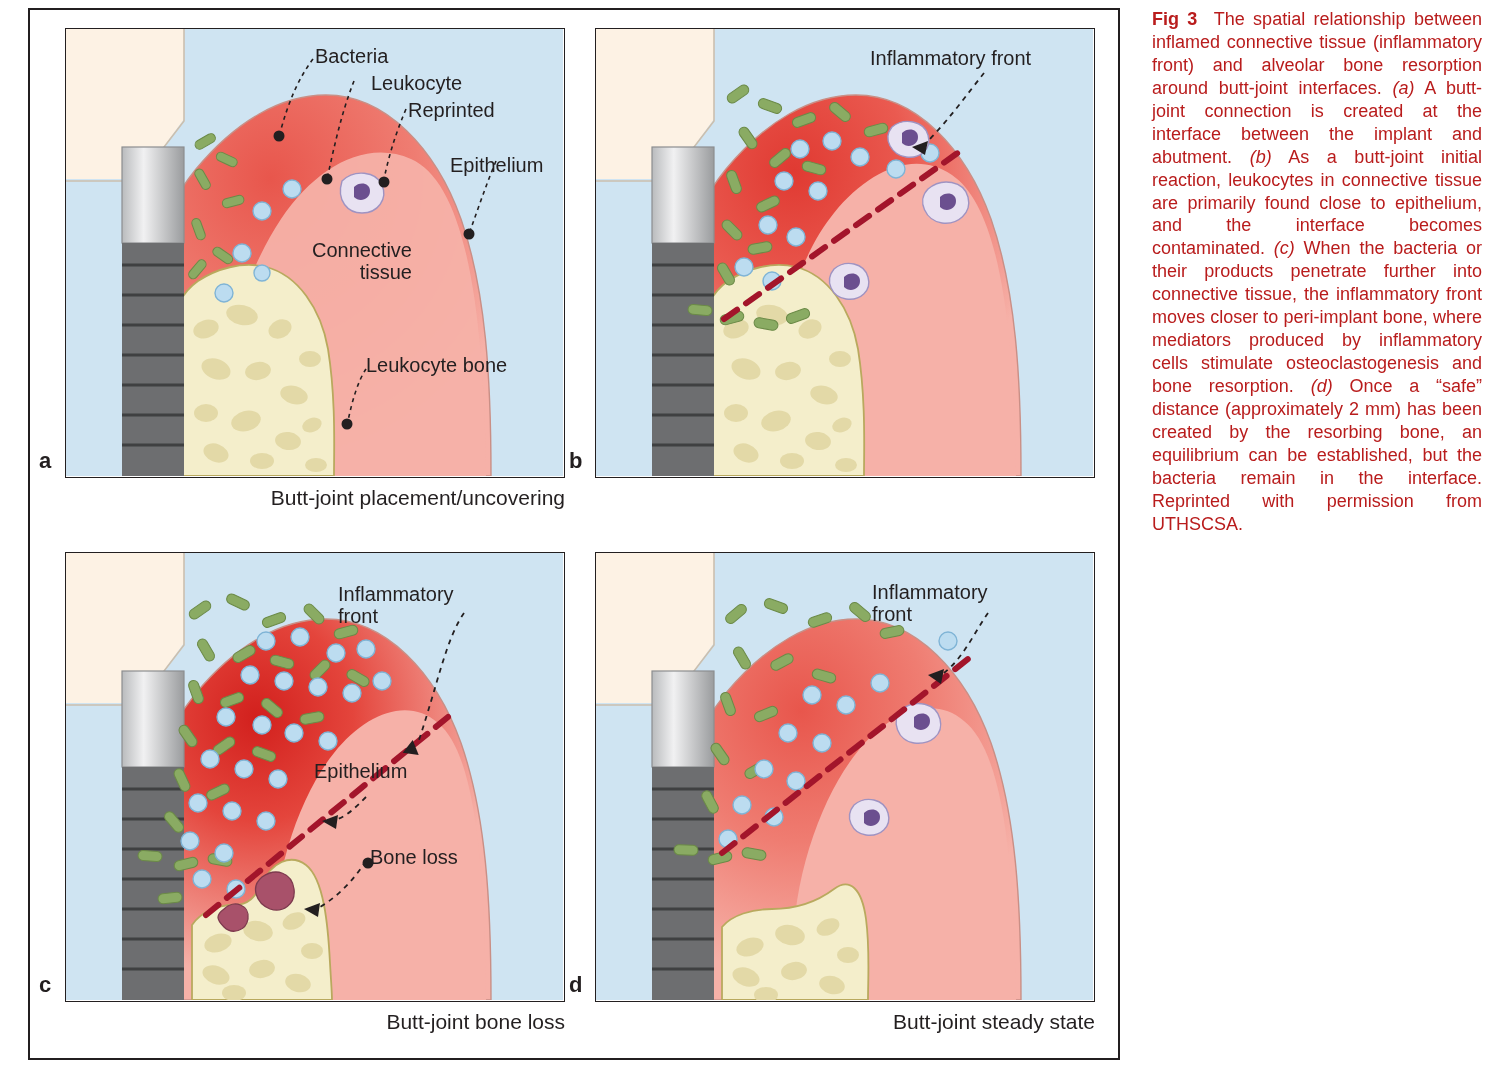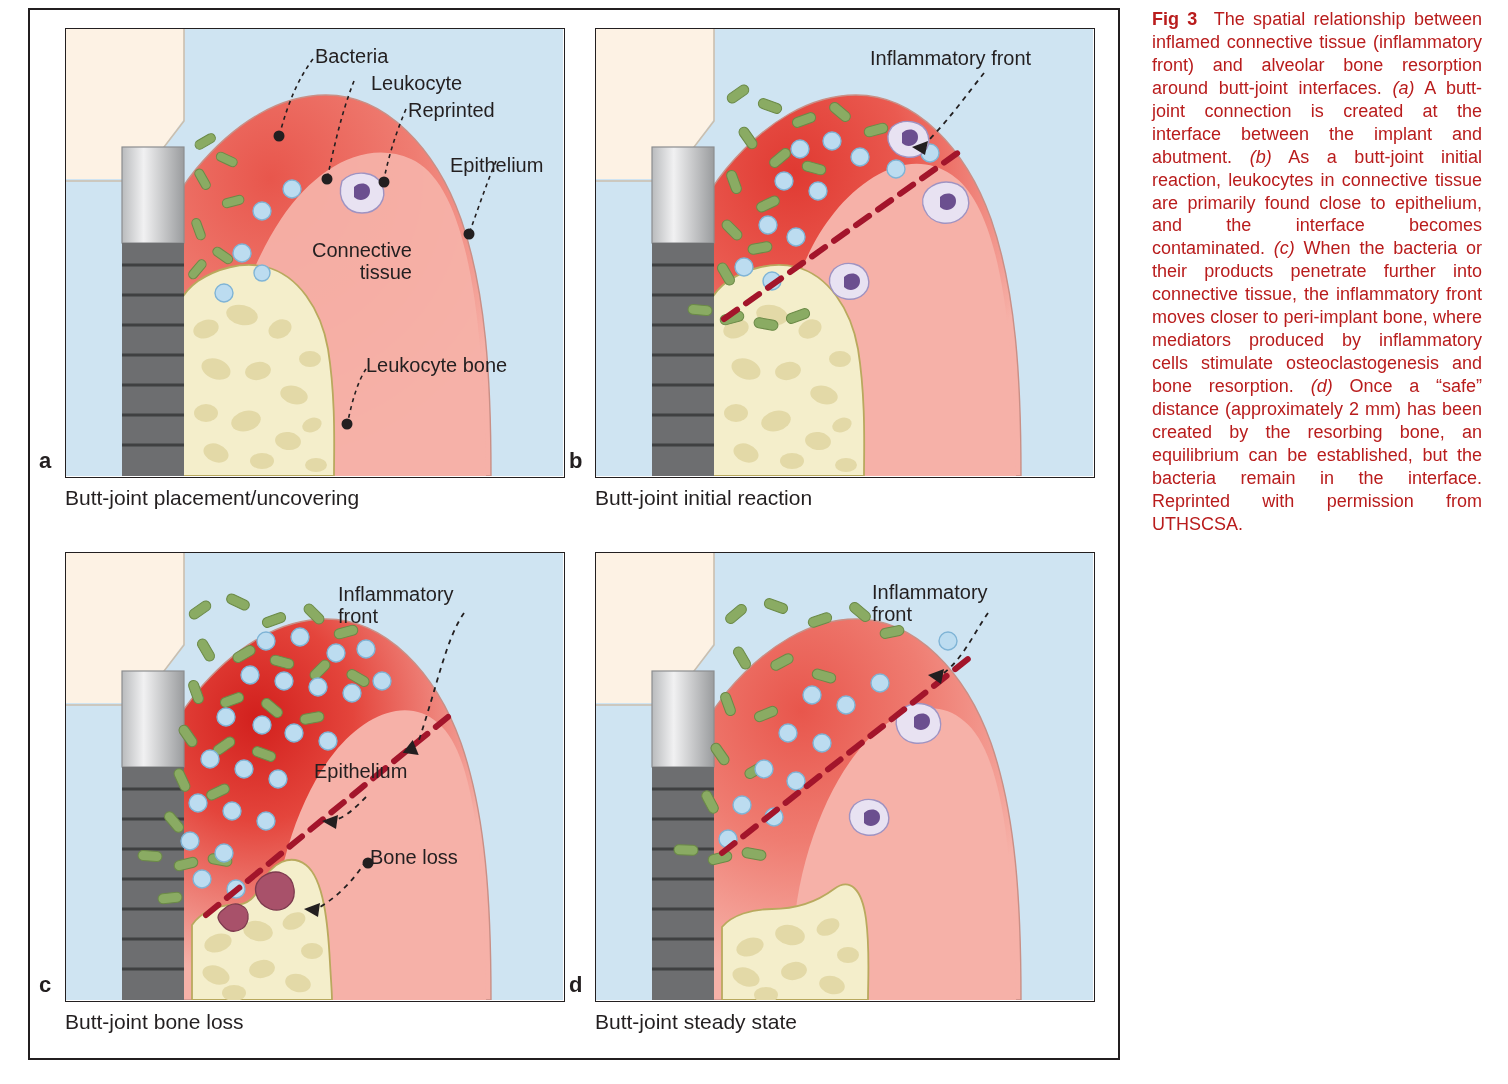--- a/index.html
+++ b/index.html
@@ -70,21 +70,21 @@
     bottom: 54px;
     font-size: 22px;
     font-weight: bold;
     color: #231f20;
   }
   .panel-caption {
     position: absolute;
     left: 0;
     top: 458px;
     width: 500px;
-    text-align: left;
+    text-align: right;
     font-size: 21px;
     color: #231f20;
   }
 
   
   .caption-col {
     position: absolute;
     left: 1152px;
     top: 8px;
     width: 330px;
@@ -325,21 +325,20 @@
             <line x1="128" y1="290" x2="370" y2="118" stroke="#a3152b" stroke-width="6" stroke-dasharray="16 11" stroke-linecap="round"></line>
 
             <g stroke="#231f20" stroke-width="1.8" fill="none" stroke-dasharray="5 5">
               <path d="M388 44 C372 64 352 92 330 114"></path>
             </g>
             <path d="M332 112 L316 118 L329 126 Z" fill="#231f20"></path>
           </svg>
           <div class="lbl" style="left:274px; top:18px;text-align:right;">Inflammatory front</div>
         </div>
         <div class="panel-letter">b</div>
-        <div class="panel-caption">Butt-joint initial reaction</div>
       </div>
 
       <div class="panel panel-c">
         <div class="panel-art">
           <svg width="497" height="447" viewBox="0 0 497 447" xmlns="http://www.w3.org/2000/svg">
             <defs>
               <radialGradient id="ctC" cx="0.34" cy="0.26" r="0.68">
                 <stop offset="0%" stop-color="#d2201d"></stop>
                 <stop offset="40%" stop-color="#e4453c"></stop>
                 <stop offset="100%" stop-color="#f6b1a8"></stop>

